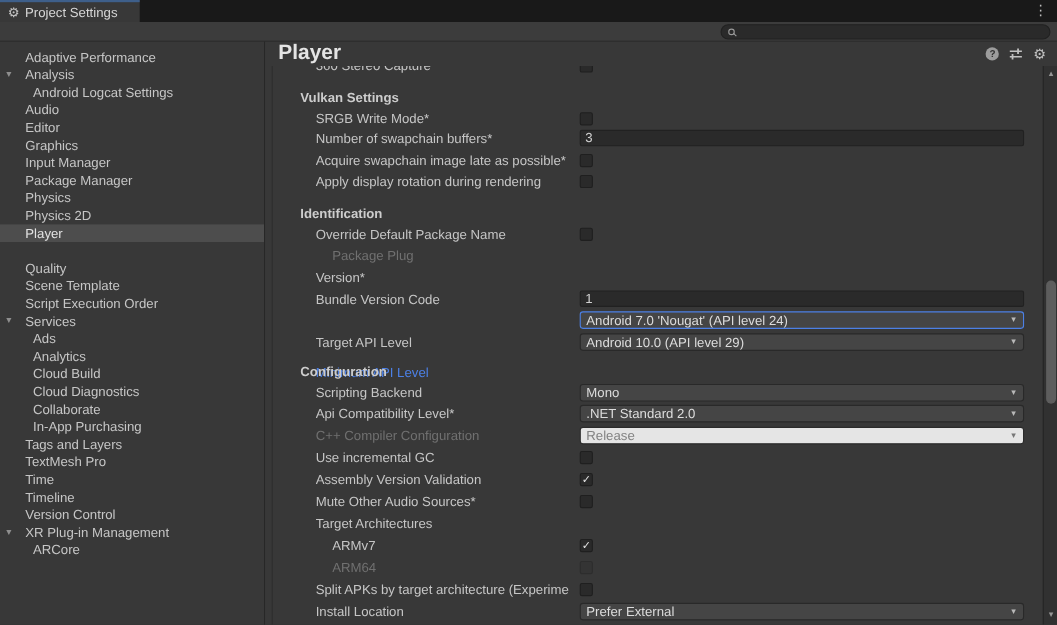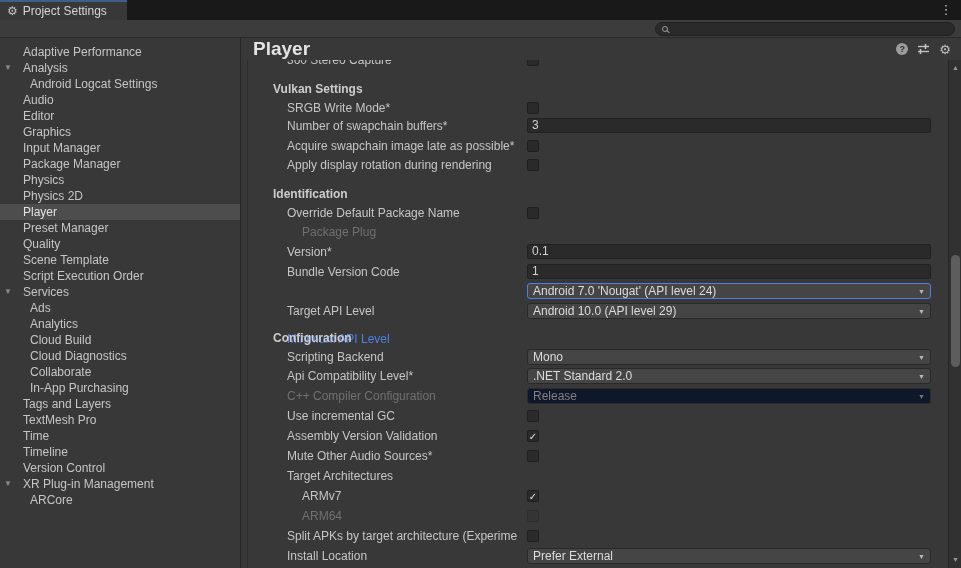--- a/index.html
+++ b/index.html
@@ -72,21 +72,21 @@
   .tf{position:absolute;left:286px;top:0;width:404px;height:15px;background:var(--field_bg);
       border:1px solid #212121;border-radius:2px;line-height:13px;padding:0 4px;color:#d2d2d2;
       white-space:nowrap;overflow:hidden;cursor:text;}
   .tf.dis{background:#3f3f3f;border-color:#2b2b2b;color:#868686;cursor:default;}
 
   .dd{position:absolute;left:286px;top:0;width:404px;height:16px;background:var(--dropdown_bg);
       border:1px solid #292929;border-radius:3px;line-height:14px;padding:0 16px 0 5px;color:#dcdcdc;
       white-space:nowrap;overflow:hidden;cursor:pointer;}
   .dd .arrow{position:absolute;right:5px;top:0;font-size:7px;line-height:15px;color:#b9b9b9;}
   .dd.focus{border-color:var(--accent_blue);}
-  .dd.dis{background:#0f172a;border-color:#2b2b2b;color:#828282;cursor:default;}
+  .dd.dis{background:#e5e5e5;border-color:#2b2b2b;color:#828282;cursor:default;}
   .dd.dis .arrow{color:#777;}
 
   
   .sbar{position:absolute;top:22px;right:0;bottom:0;width:13px;background:#313131;border-left:1px solid #262626;z-index:6;}
   .sarrow{position:absolute;left:0;width:13px;height:12px;color:#969696;font-size:7px;text-align:center;line-height:12px;cursor:pointer;}
   .sarrow.up{top:2px;}
   .sarrow.down{bottom:2px;}
   .sthumb{position:absolute;left:2px;width:9px;top:195px;height:112px;background:#5d5d5d;border-radius:5px;cursor:grab;}
 </style>
 </head>
@@ -139,23 +139,20 @@
         </div>
       <div class="sn lv1" style="top:134px">
           <span class="slabel">Physics</span>
         </div>
       <div class="sn lv1" style="top:150px">
           <span class="slabel">Physics 2D</span>
         </div>
       <div class="sn lv1 selected" style="top:166px">
           <span class="slabel">Player</span>
         </div>
-      <div class="sn lv1" style="top:182px">
-          <span class="slabel">Preset Manager</span>
-        </div>
       <div class="sn lv1" style="top:198px">
           <span class="slabel">Quality</span>
         </div>
       <div class="sn lv1" style="top:214px">
           <span class="slabel">Scene Template</span>
         </div>
       <div class="sn lv1" style="top:230px">
           <span class="slabel">Script Execution Order</span>
         </div>
       <div class="sn lv1" style="top:246px">
@@ -241,21 +238,20 @@
         </div>
         <div class="crow" style="top:167px">
           <span class="lab">Override Default Package Name</span>
           <span class="cb"></span>
         </div>
         <div class="crow" style="top:186px">
           <span class="lab ind dis">Package Plug</span>
         </div>
         <div class="crow" style="top:206px">
           <span class="lab">Version*</span>
-          <div class="tf">0.1</div>
         </div>
         <div class="crow" style="top:226px">
           <span class="lab">Bundle Version Code</span>
           <div class="tf">1</div>
         </div>
         <div class="crow" style="top:245px">
           <span class="lab blue">Minimum API Level</span>
           <div class="dd focus">
             <span>Android 7.0 'Nougat' (API level 24)</span>
             <span class="arrow">▼</span>

